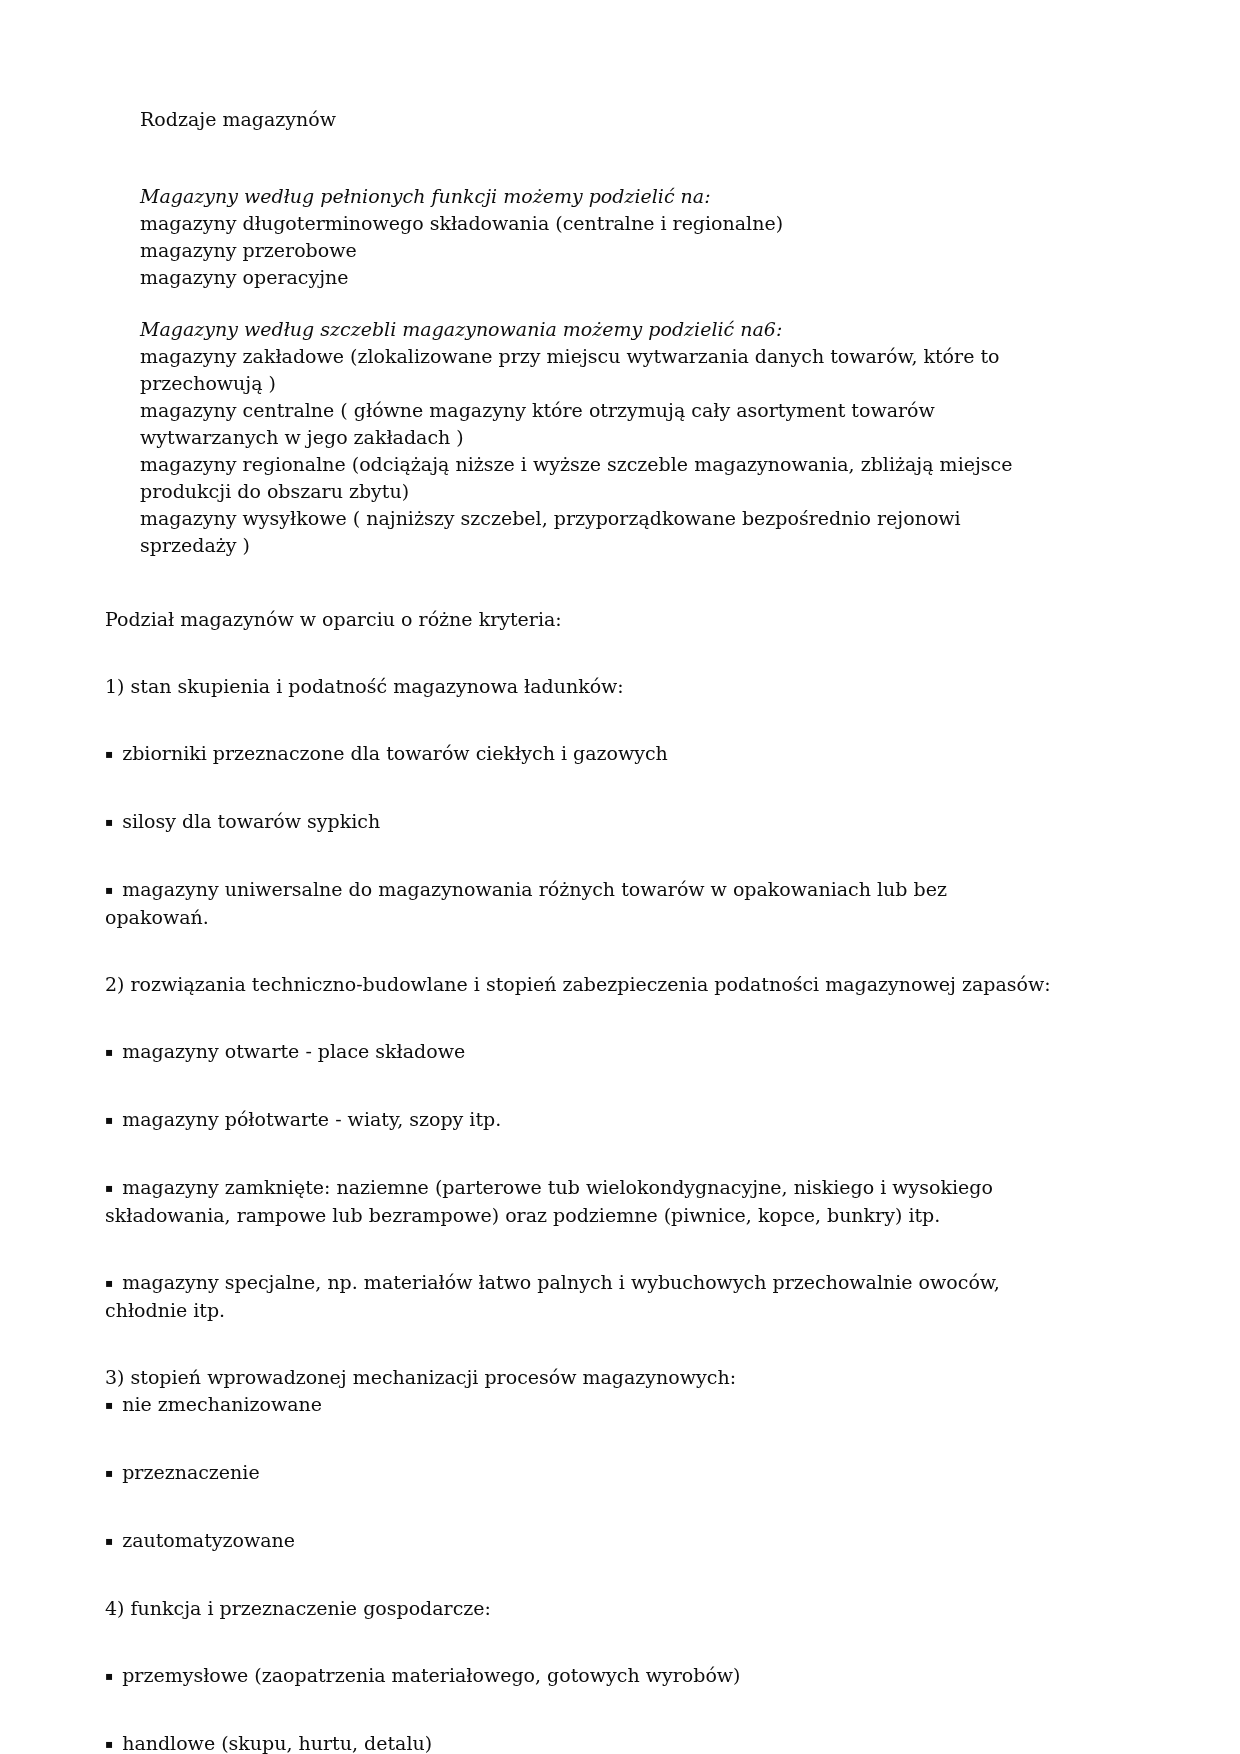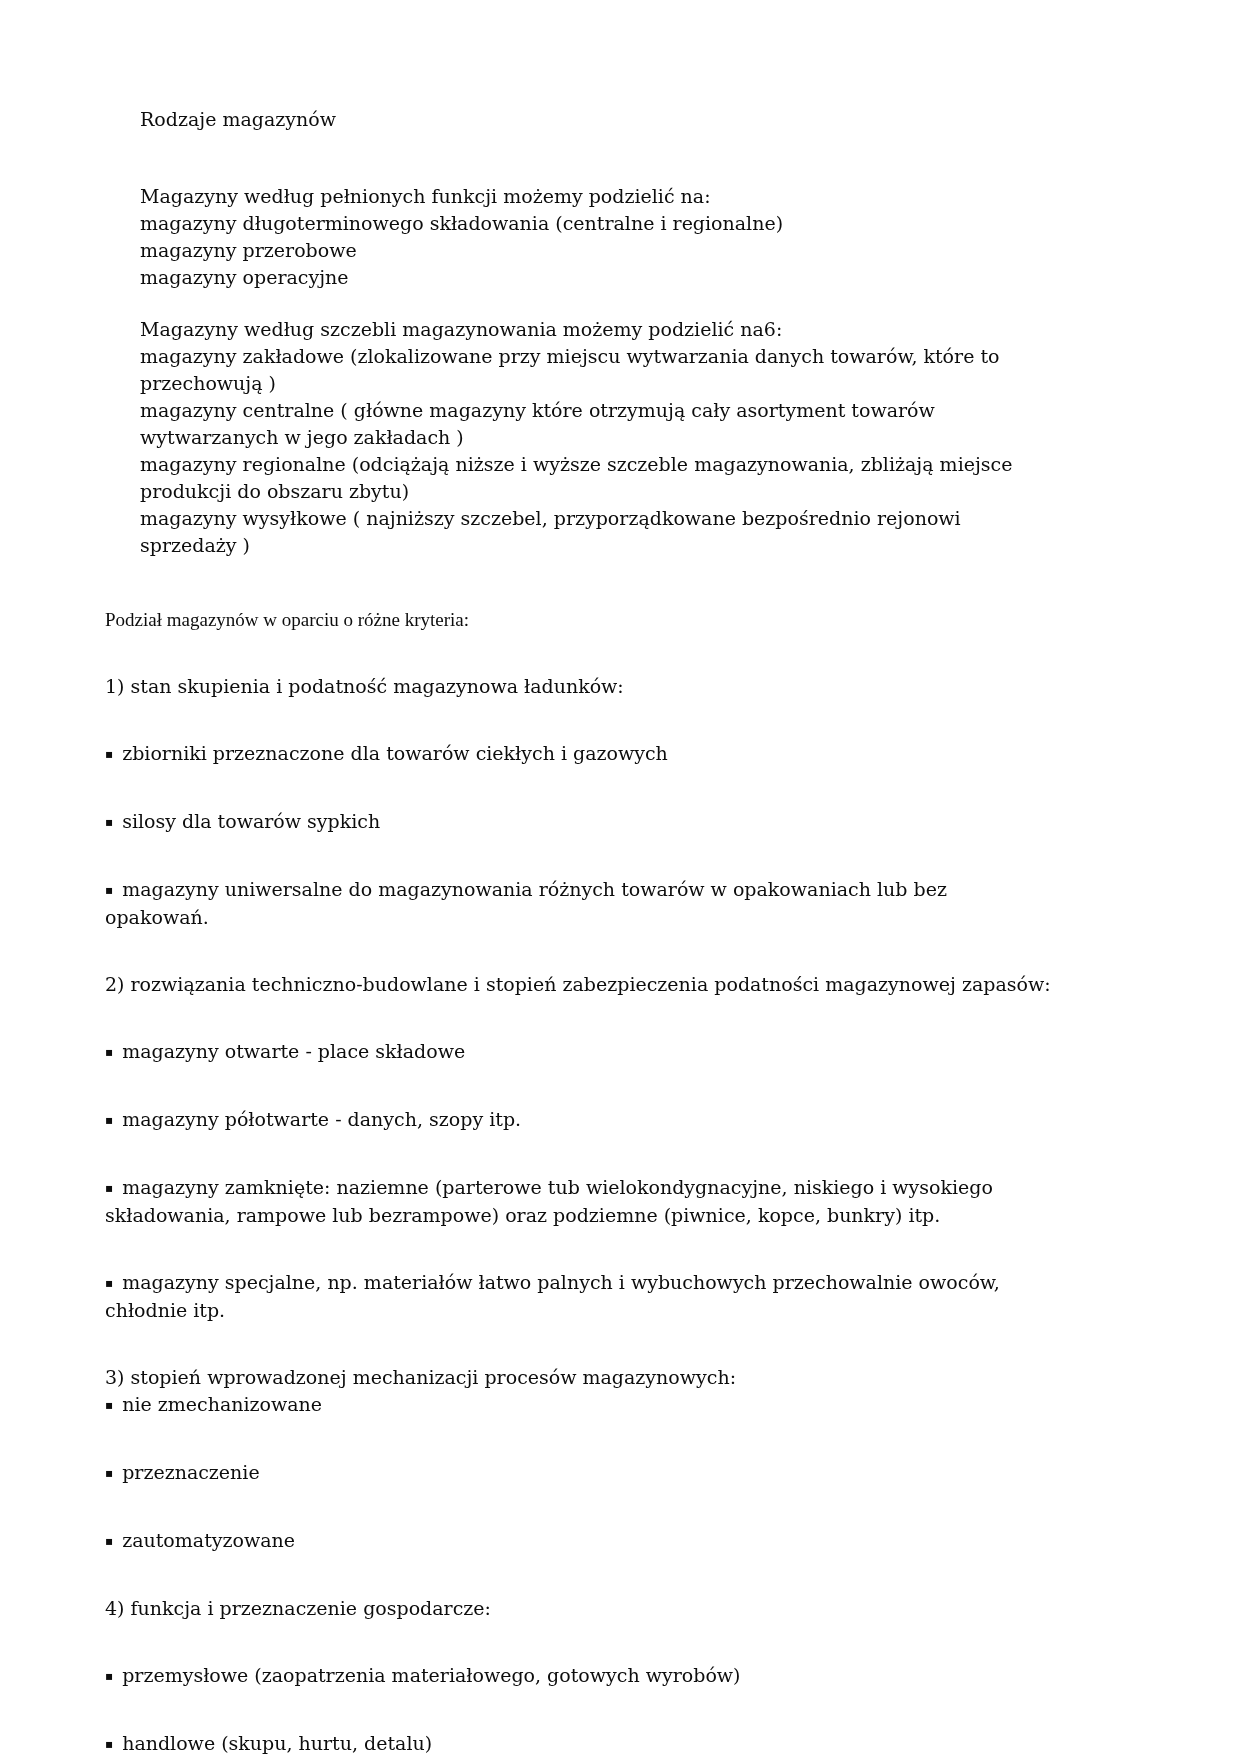--- a/index.html
+++ b/index.html
@@ -26,22 +26,22 @@
     font-size: 19px;
     line-height: 27px;
     max-width: 1040px;
   }
   .indent {
     margin-left: 35px;
     max-width: 1020px;
   }
   
   .gap-1 { margin-top: 40px; }
-  .gap-2 { margin-top: 50px; }
-  .gap-3 { margin-top: 47px; font-family: Liberation Serif, serif; }
+  .gap-2 { margin-top: 50px; font-style: italic; }
+  .gap-3 { margin-top: 47px; }
   .bullet .bullet-glyph {
     display: inline-block;
     font-size: 12px;
     margin-right: 9px;
     vertical-align: 2px;
   }
 </style>
 </head>
 <body>
 
@@ -66,21 +66,21 @@
 
   <p class="para gap-3">Podział magazynów w oparciu o różne kryteria:</p>
 
   <p class="para gap-1">1) stan skupienia i podatność magazynowa ładunków:</p>
   <p class="para bullet gap-1"><span class="bullet-glyph">▪</span><span>zbiorniki przeznaczone dla towarów ciekłych i gazowych</span></p>
   <p class="para bullet gap-1"><span class="bullet-glyph">▪</span><span>silosy dla towarów sypkich</span></p>
   <p class="para bullet gap-1"><span class="bullet-glyph">▪</span><span>magazyny uniwersalne do magazynowania różnych towarów w opakowaniach lub bez opakowań.</span></p>
 
   <p class="para gap-1">2) rozwiązania techniczno-budowlane i stopień zabezpieczenia podatności magazynowej zapasów:</p>
   <p class="para bullet gap-1"><span class="bullet-glyph">▪</span><span>magazyny otwarte - place składowe</span></p>
-  <p class="para bullet gap-1"><span class="bullet-glyph">▪</span><span>magazyny półotwarte - danych, szopy itp.</span></p>
+  <p class="para bullet gap-1"><span class="bullet-glyph">▪</span><span>magazyny półotwarte - wiaty, szopy itp.</span></p>
   <p class="para bullet gap-1"><span class="bullet-glyph">▪</span><span>magazyny zamknięte: naziemne (parterowe tub wielokondygnacyjne, niskiego i wysokiego składowania, rampowe lub bezrampowe) oraz podziemne (piwnice, kopce, bunkry) itp.</span></p>
   <p class="para bullet gap-1"><span class="bullet-glyph">▪</span><span>magazyny specjalne, np. materiałów łatwo palnych i wybuchowych przechowalnie owoców, chłodnie itp.</span></p>
 
   <p class="para gap-1">3) stopień wprowadzonej mechanizacji procesów magazynowych:</p>
   <p class="para bullet"><span class="bullet-glyph">▪</span><span>nie zmechanizowane</span></p>
   <p class="para bullet gap-1"><span class="bullet-glyph">▪</span><span>przeznaczenie</span></p>
   <p class="para bullet gap-1"><span class="bullet-glyph">▪</span><span>zautomatyzowane</span></p>
 
   <p class="para gap-1">4) funkcja i przeznaczenie gospodarcze:</p>
   <p class="para bullet gap-1"><span class="bullet-glyph">▪</span><span>przemysłowe (zaopatrzenia materiałowego, gotowych wyrobów)</span></p>

